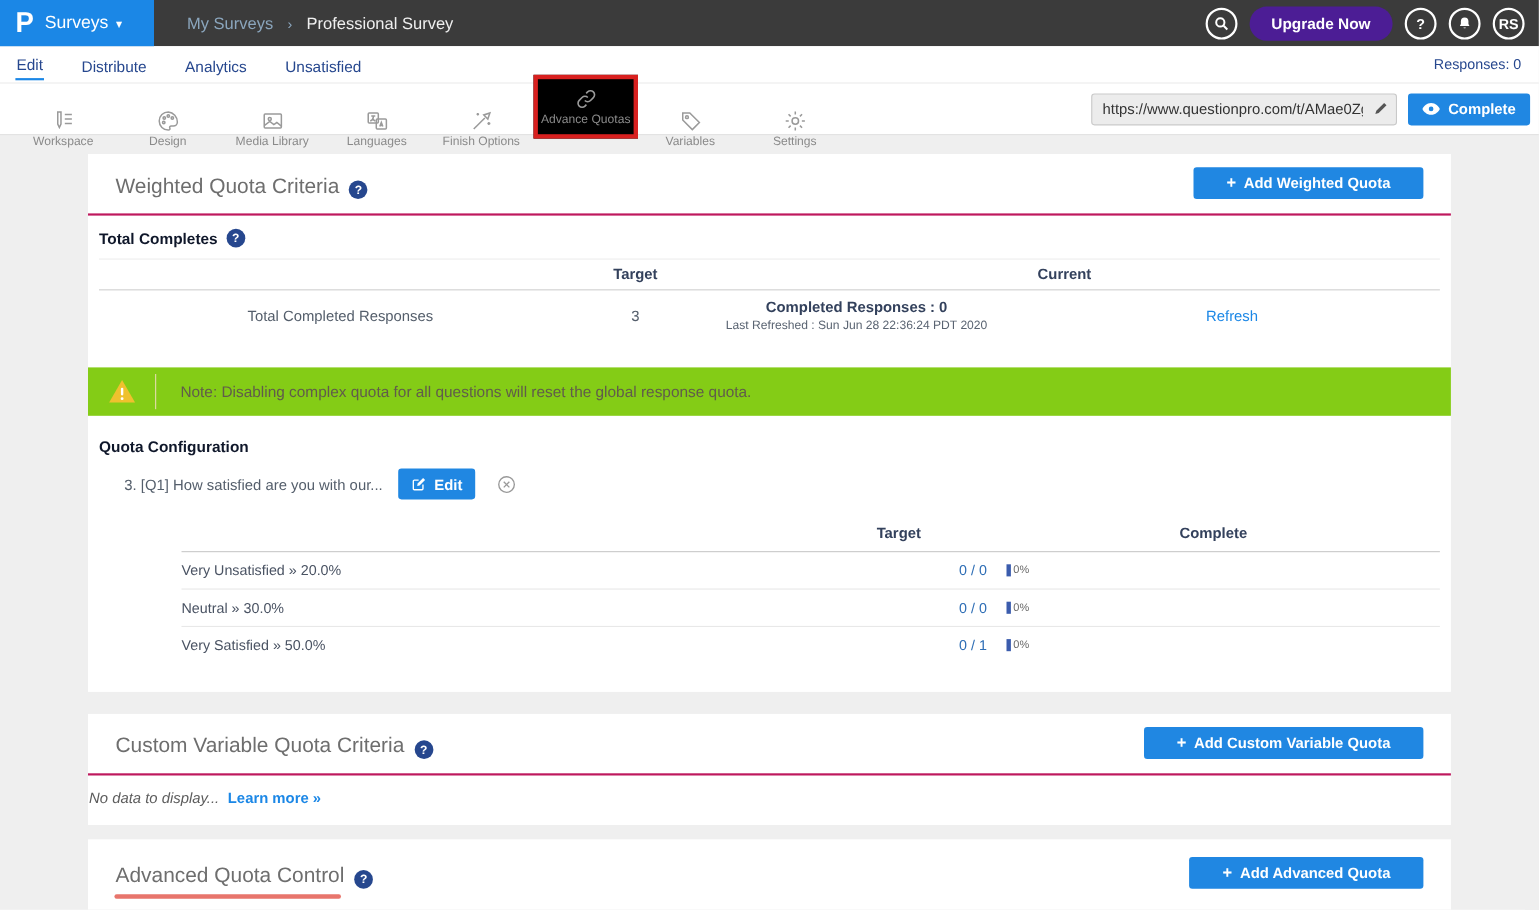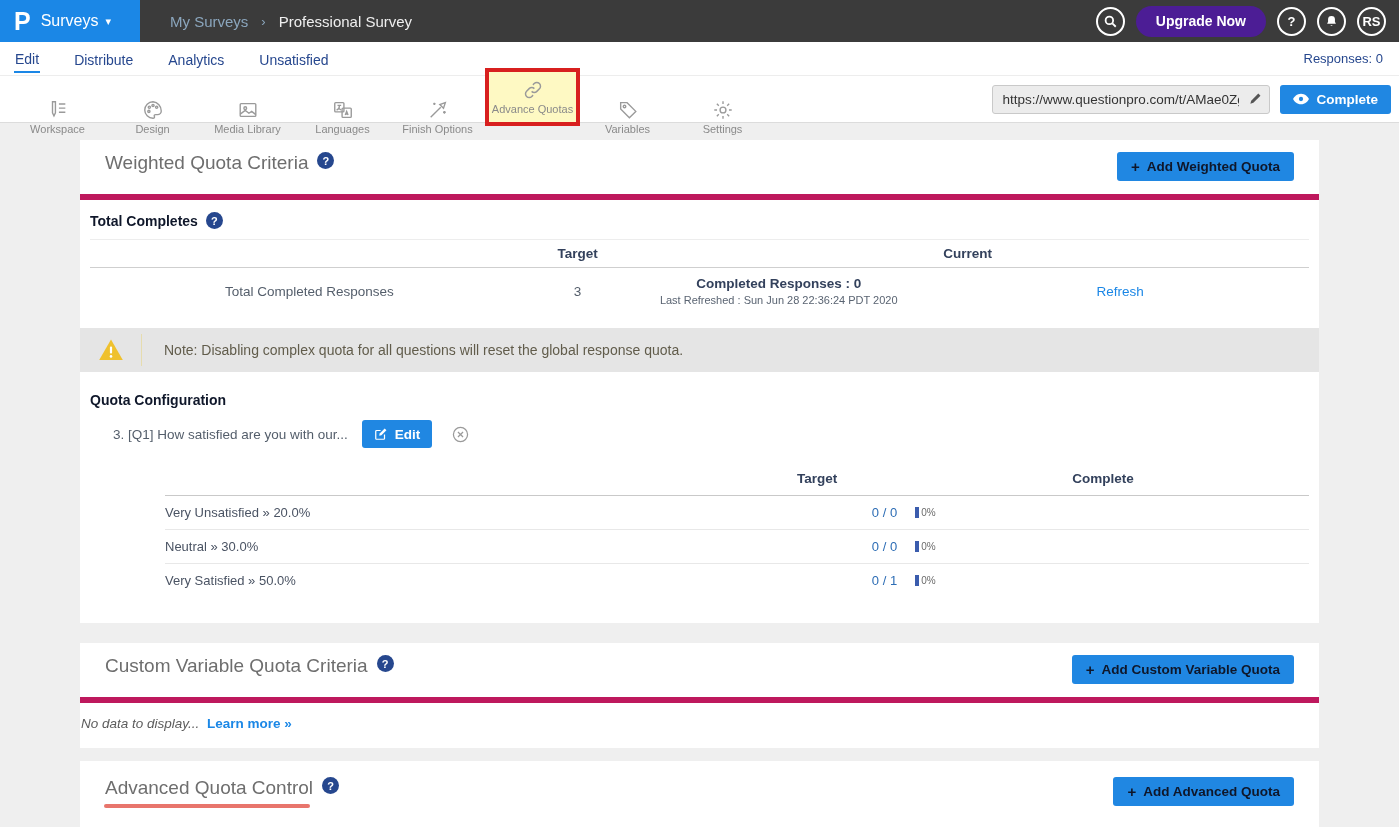--- a/index.html
+++ b/index.html
@@ -23,56 +23,56 @@
   
   .nav-row { height:33px; background:#fff; display:flex; align-items:center; padding:0 14px; gap:33px; }
   .nav-tab { font-size:14px; color:#26478e; cursor:pointer; padding:6px 1px 4px; }
   .nav-tab.active { border-bottom:2px solid #1b87e6; }
   .responses { margin-left:auto; font-size:13px; color:#26478e; padding-right:2px; }
 
   
   .toolbar { height:48px; background:#fff; border-top:1px solid #ededed; border-bottom:1px solid #dcdcdc; display:flex; align-items:center; padding-left:10px; position:relative; }
   .tool-item { width:95px; height:48px; display:flex; flex-direction:column; align-items:center; justify-content:center; gap:2px; color:#8a8a8a; font-size:11px; cursor:pointer;margin-top:35px; }
   .tool-item svg { stroke:#9a9a9a; }
-  .tool-item.highlighted { background:#fef9c3; border:4px solid #d8201f; height:58px; margin-top:-5px; z-index:3; }
+  .tool-item.highlighted { background:#000000; border:4px solid #d8201f; height:58px; margin-top:-5px; z-index:3; }
   .url-zone { margin-left:auto; display:flex; align-items:center; padding-right:8px; }
   .url-wrap { position:relative; width:278px; height:29px; }
   .url-input { width:100%; height:100%; background:#ececec; border:1px solid #c9c9c9; border-radius:3px; font-size:13.5px; color:#333; padding:0 30px 0 9px; font-family:"Liberation Sans", sans-serif; }
   .url-pencil { position:absolute; right:7px; top:6px; cursor:pointer; }
   .preview-btn { margin-left:10px; height:29px; background:#2087e2; color:#fff; border:none; border-radius:3px; padding:0 13px; font-size:13.5px; font-weight:700; display:flex; align-items:center; gap:7px; cursor:pointer; font-family:"Liberation Sans", sans-serif; }
 
   
   .main { height:704px; background:#efefef; padding:17px 80px 0; overflow:hidden; }
   .card { background:#fff; }
-  .card-head { display:flex; align-items:flex-start; padding:12px 25px 13px; border-bottom:6px solid #be185d; }
+  .card-head { display:flex; align-items:flex-end; padding:12px 25px 13px; border-bottom:2px solid #be185d; }
   .card-title { font-size:19px; color:#6e6e6e; }
   .help-icon { width:17px; height:17px; border-radius:50%; background:#26478e; color:#fff; display:inline-flex; align-items:center; justify-content:center; margin-left:9px; cursor:pointer; flex:none; }
   .help-icon::before { content:"?"; font-size:11px; font-weight:700; }
-  .add-btn { margin-left:auto; background:#2087e2; color:#0f172a; border:none; border-radius:3px; height:29px; padding:0 14px; font-size:13.5px; font-weight:700; display:flex; align-items:center; gap:7px; cursor:pointer; font-family:"Liberation Sans", sans-serif; }
+  .add-btn { margin-left:auto; background:#2087e2; color:#ffffff; border:none; border-radius:3px; height:29px; padding:0 30px; font-size:13.5px; font-weight:700; display:flex; align-items:center; gap:7px; cursor:pointer; font-family:"Liberation Sans", sans-serif; }
   .plus-icon::before { content:"+"; font-size:15px; font-weight:700; }
 
   .sec-heading { display:flex; align-items:center; font-size:14px; font-weight:700; color:#0f172a; }
   .sec-heading .help-icon { margin-left:8px; }
 
   
   .tc-section { padding:12px 10px 0; }
   .t1 { margin-top:10px; width:100%; }
   .t1-head { display:flex; border-top:1px solid #ededed; border-bottom:1px solid #cfcfcf; padding:6px 0; font-size:13.5px; font-weight:700; color:#33415c; }
   .t1-row { display:flex; align-items:center; padding:8px 0 14px; font-size:13.5px; color:#545e6b; }
   .t1c1 { width:36%; text-align:center; }
   .t1c2 { width:8%; text-align:center; }
   .t1c3 { width:25%; text-align:center; }
   .t1c4 { width:31%; text-align:center; }
   .t1-current-head { width:56%; text-align:center; }
   .cur-main { font-weight:700; color:#33415c; font-size:13.5px; }
   .cur-sub { font-size:11px; color:#5a6472; margin-top:3px; }
   .link { color:#1b87e6; cursor:pointer; text-decoration:none; font-size:13.5px; }
 
   
-  .note { background:#e5e5e5; display:flex; align-items:center; height:44px; margin-top:8px; }
+  .note { background:#84cc16; display:flex; align-items:center; height:44px; margin-top:18px; }
   .note-icon-wrap { width:62px; display:flex; justify-content:center; border-right:1px solid #e6dcae; height:32px; align-items:center; flex:none; }
   .note-text { padding-left:22px; font-size:14px; color:#615c4b; }
 
   
   .qc-section { padding:20px 10px 26px; }
   .qc-question-row { display:flex; align-items:center; margin:12px 0 6px 23px; gap:14px; }
   .qc-question { font-size:13.5px; color:#545e6b; }
   .edit-btn { background:#2087e2; color:#fff; border:none; border-radius:3px; height:28px; padding:0 12px; font-size:13.5px; font-weight:700; display:flex; align-items:center; gap:7px; cursor:pointer; font-family:"Liberation Sans", sans-serif; }
   .remove-icon { cursor:pointer; margin-left:6px; display:flex; }
 

